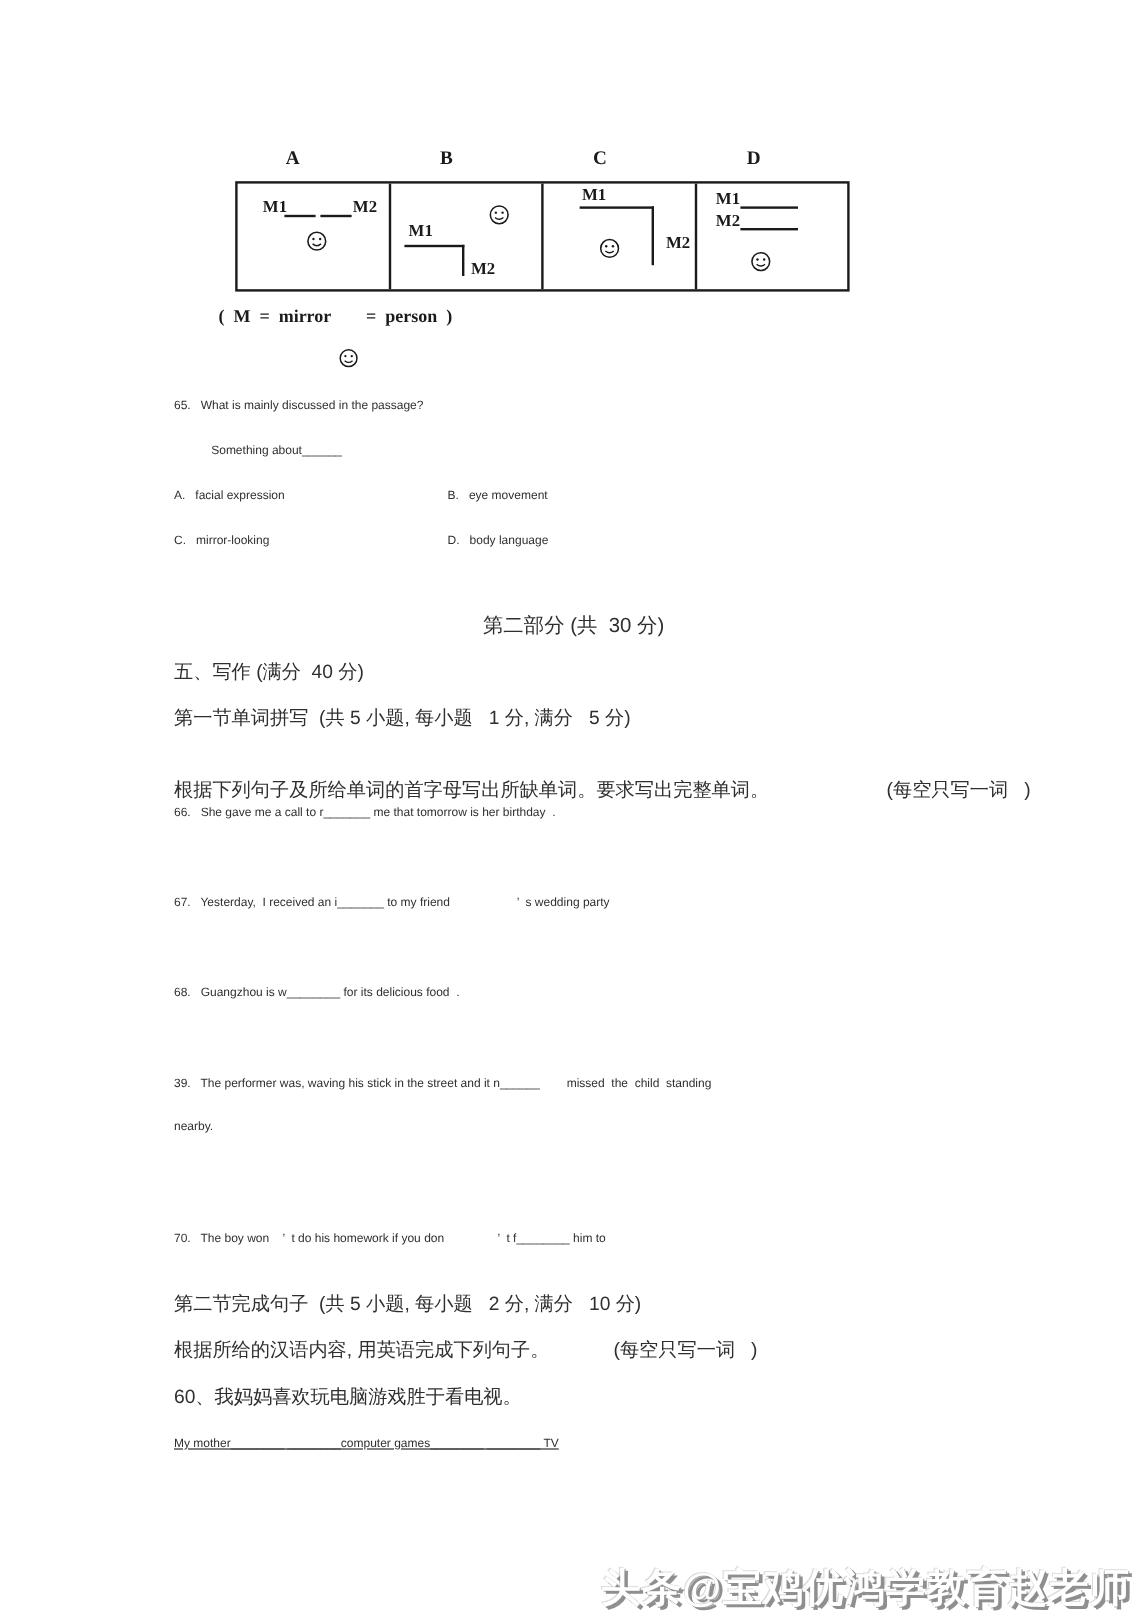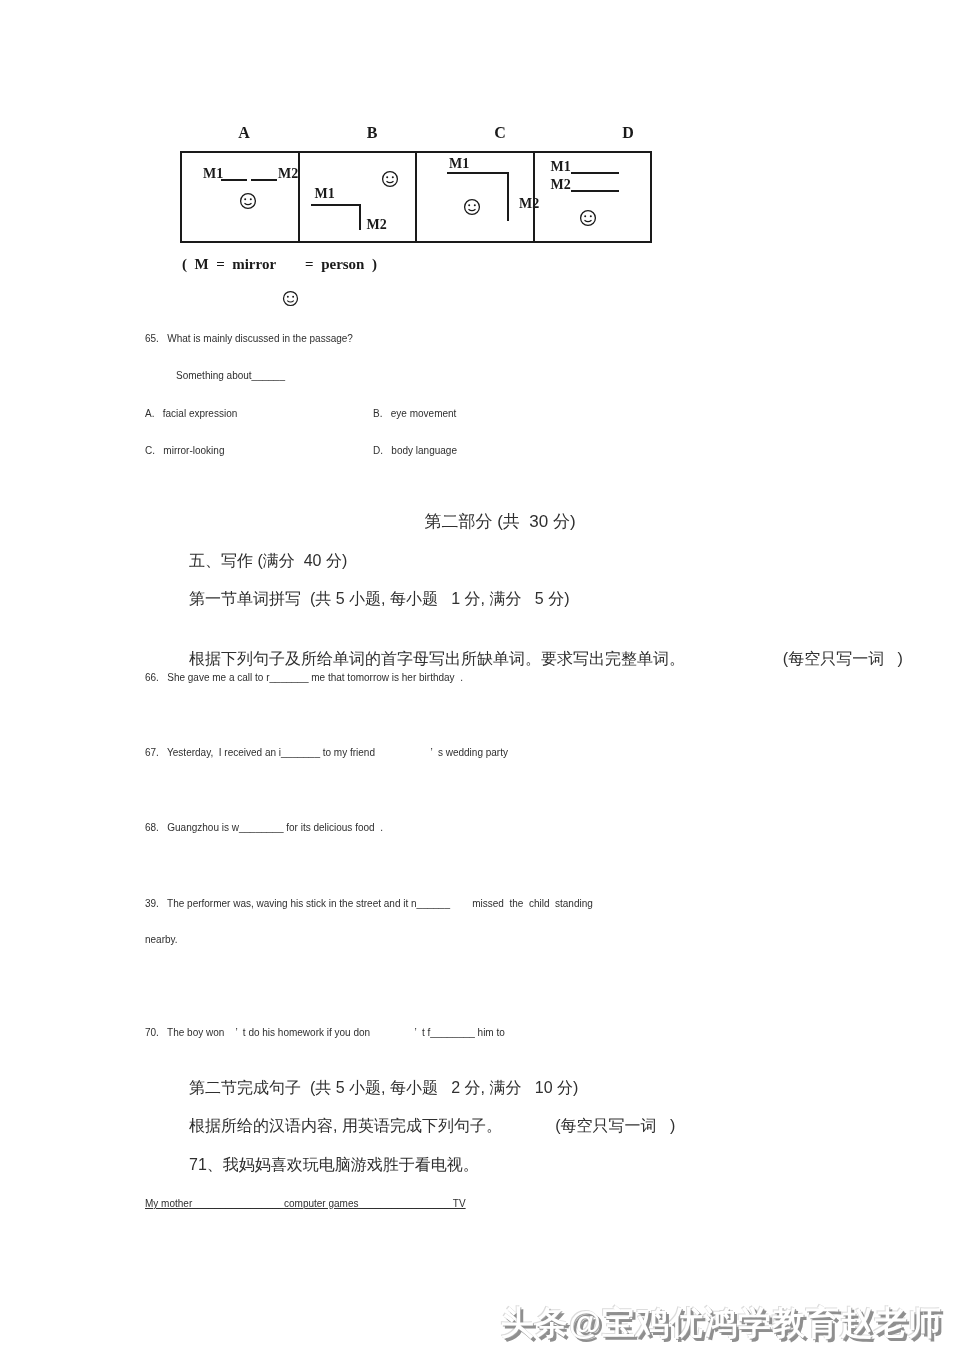--- a/index.html
+++ b/index.html
@@ -14,42 +14,42 @@
     overflow: hidden;
   }
   .line {
     position: absolute;
     left: 145px;
     font-size: 10px;
     line-height: 18px;
     white-space: pre-wrap;
     color: #2f2f2f;
   }
-  .zh { font-size: 16px; padding-left: 44px; }
+  .zh { font-size: 16px; }
   .center-line { left: 0; width: 956px; text-align: center; }
 
   
   .diagram {
     position: absolute;
     left: 180px;
     top: 124px;
     width: 512px;
     height: 165px;
     font-family: "Liberation Serif", serif;
     color: #1a1a1a;
   }
   .col-labels { position: absolute; top: 0; left: 0; width: 512px; height: 22px; display: flex; }
   .col-labels span {
     flex: 1; text-align: center;
     font-weight: 700; font-size: 16px; color: #1a1a1a;
   }
   .mirror-table {
     position: absolute;
-    top: 27px; left: 0;
-    width: 472px; height: 92px;
+    top: 27px; left: 16px;
+    width: 512px; height: 92px;
     border: 2px solid #1a1a1a;
     display: flex;
   }
   .cell { position: relative; flex: 1; border-right: 2px solid #1a1a1a; }
   .cell:last-child { border-right: none; }
   .mlabel {
     position: absolute;
     font-weight: 700; font-size: 14px; line-height: 15px;
     font-family: "Liberation Serif", serif;
     color: #1a1a1a;
@@ -194,18 +194,18 @@
 
   <div class="line" style="top:669px;">66.   She gave me a call to r_______ me that tomorrow is her birthday  .</div>
   <div class="line" style="top:744px;">67.   Yesterday,  I received an i_______ to my friend                    ’  s wedding party</div>
   <div class="line" style="top:819px;">68.   Guangzhou is w________ for its delicious food  .</div>
   <div class="line" style="top:895px;">39.   The performer was, waving his stick in the street and it n______        missed  the  child  standing</div>
   <div class="line" style="top:931px;">nearby.</div>
   <div class="line" style="top:1024px;">70.   The boy won    ’  t do his homework if you don                ’  t f________ him to</div>
 
   <div class="line zh" style="top:1079px;">第二节完成句子  (共 5 小题, 每小题   2 分, 满分   10 分)</div>
   <div class="line zh" style="top:1117px;">根据所给的汉语内容, 用英语完成下列句子。            (每空只写一词   )</div>
-  <div class="line zh" style="top:1156px;">71、我妈妈喜欢玩电脑游戏胜于看电视。</div>
+  <div class="line zh" style="top:1156px;">60、我妈妈喜欢玩电脑游戏胜于看电视。</div>
   <div class="line" style="top:1195px;text-decoration:underline;">My mother________ ________computer games________ ________ TV</div>
 
   <div class="watermark">头条@宝鸡优鸿学教育赵老师</div>
 
 </div>
 
 </body></html>

